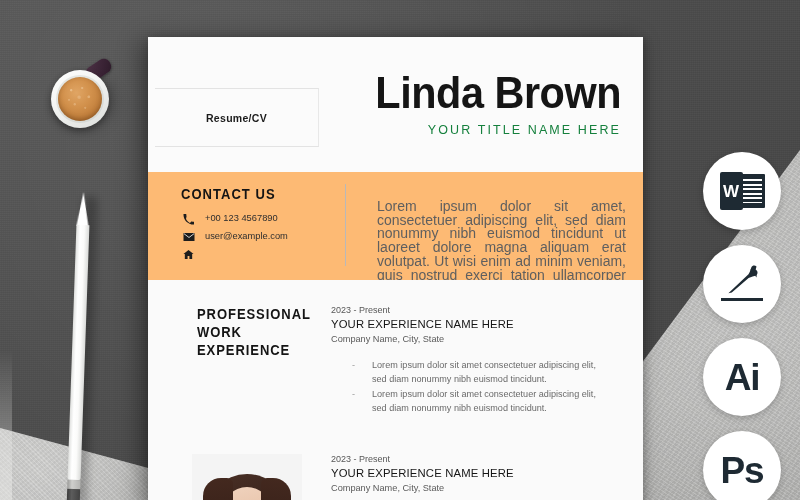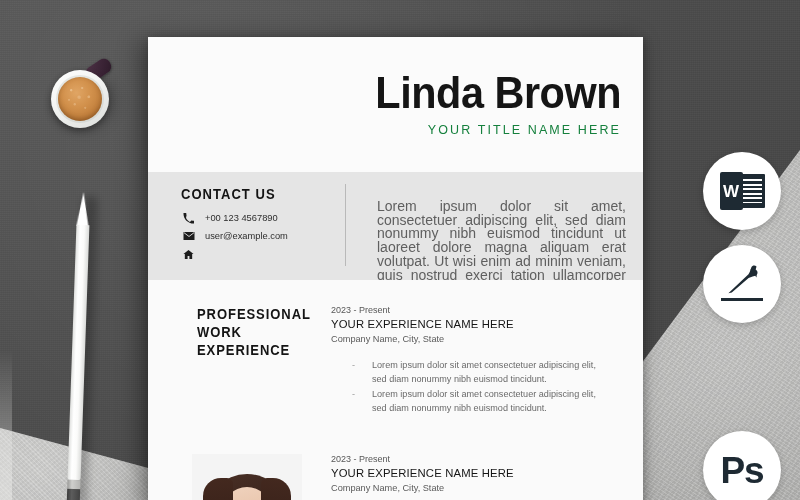--- a/index.html
+++ b/index.html
@@ -267,21 +267,21 @@
     font-size: 12.5px;
     color: #15803d;
     letter-spacing: 2.1px;
     white-space: nowrap;
   }
 
   
   .contact-band {
     position: relative;
     height: 108px;
-    background: #e5e5e5;
+    background: #fdba74;
     display: flex;
     gap: 14px;
   }
   .contact-left {
     width: 183px;
     padding: 14px 0 0 33px;
     box-sizing: border-box;
   }
   .section-head {
     font-family: "Liberation Sans Narrow", "Liberation Sans", sans-serif;
@@ -291,21 +291,21 @@
     letter-spacing: 1.1px;
     transform: scaleX(0.93);
     transform-origin: left center;
     white-space: nowrap;
   }
   .contact-list {
     margin-top: 10px;
   }
   .contact-row {
     display: flex;
-    align-items: flex-start;
+    align-items: center;
     margin-bottom: 5px;
   }
   .contact-icon {
     width: 15px;
     min-width: 15px;
     margin-right: 9px;
     padding-top: 1px;
     color: #1d1d1d;
     display: flex;
     justify-content: center;
@@ -562,20 +562,23 @@
   <div class="pencil">
     <div class="pencil-tip"></div>
     <div class="pencil-body"></div>
     <div class="pencil-band"></div>
     <div class="pencil-end"></div>
   </div>
 
   <div class="page">
 
     <div class="page-header">
+      <div class="resume-tag-box">
+        <span class="resume-tag">Resume/CV</span>
+      </div>
       <div class="name-block">
         <div class="name">Linda Brown</div>
         <div class="job-title">YOUR TITLE NAME HERE</div>
       </div>
     </div>
 
     <div class="contact-band">
       <div class="contact-left">
         <div class="section-head">CONTACT US</div>
         <div class="contact-list">
@@ -671,20 +674,23 @@
     <div class="app-circle" style="top:245px;">
       <span class="pen-icon">
         <svg width="44" height="34" viewBox="0 0 44 34" fill="#1e2a33">
           <path d="M36.5 2.5c-1.6-1.8-4.4-1-5 .5-.8 2-1.2 4.6-3 7.3L11 26.8l-2.6 2.4 3.4-.6L28.6 14c2.8-1.6 5.4-1.8 7.4-2.6 1.6-.7 2.2-3.5.5-5.1l-.8-.8z"></path>
           <path d="M30.5 5.2c2 0 4 1.2 5.2 3 1.2 1.8 1.4 3.8.8 5.2-1.6-2.2-4-4.6-6-6.2z" opacity="0.85"></path>
         </svg>
         <span class="pen-underline"></span>
       </span>
     </div>
 
+    <div class="app-circle" style="top:338px;">
+      <span class="app-glyph">Ai</span>
+    </div>
 
     <div class="app-circle" style="top:431px;">
       <span class="app-glyph">Ps</span>
     </div>
 
   </div>
 
 </div>
 
 </body></html>

